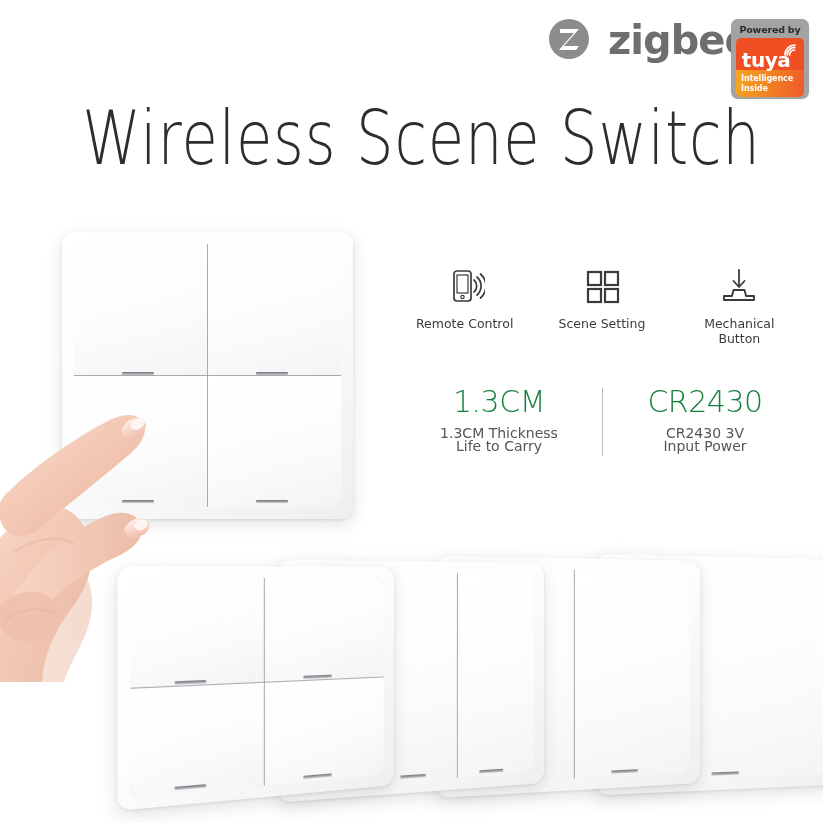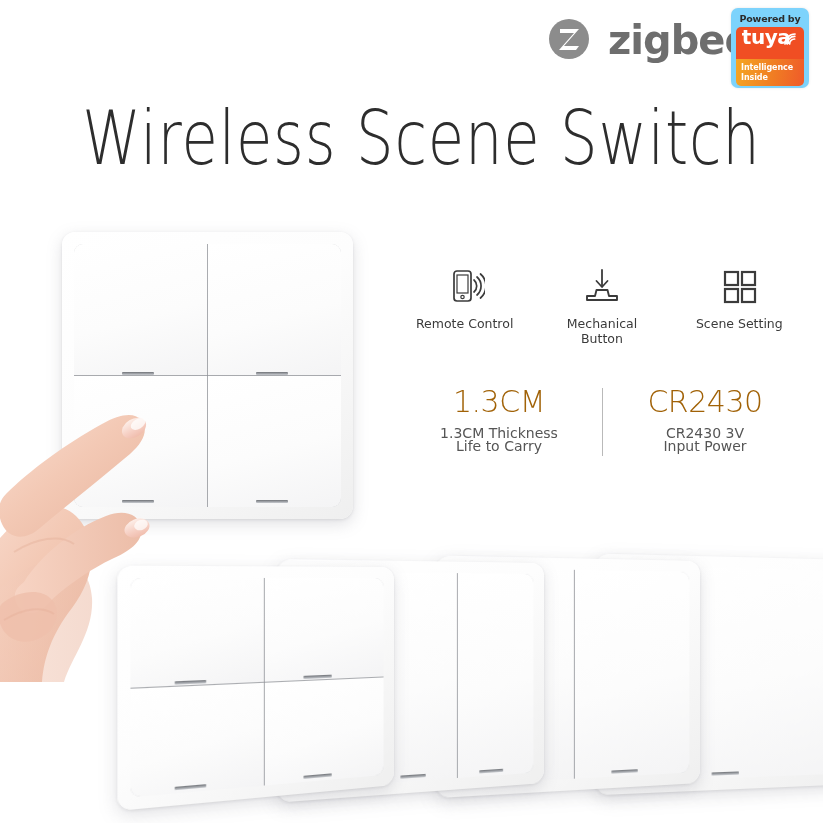--- a/index.html
+++ b/index.html
@@ -43,24 +43,24 @@
     letter-spacing: -1px;
     color: #6e6e6e;
     font-weight: 600;
     line-height: 1;
     font-family: "DejaVu Sans", sans-serif;
   }
 
   .tuya-badge {
     position: absolute;
     right: 6px;
-    top: 0px;
+    top: 11px;
     width: 78px;
     height: 80px;
-    background: #7dd3fc;
+    background: #a3a3a3;
     border-radius: 7px;
     box-shadow: 0 0 3px rgba(0,0,0,0.10);
     padding: 0;
     box-sizing: border-box;
     overflow: hidden;
   }
   .tuya-powered {
     text-align: center;
     font-size: 9.5px;
     font-weight: bold;
@@ -69,21 +69,21 @@
     letter-spacing: -0.2px;
     font-family: "DejaVu Sans", sans-serif;
   }
   .tuya-main {
     margin: 3px 5px 0 5px;
     height: 32px;
     background: #f04e23;
     border-radius: 5px 5px 0 0;
     position: relative;
     display: flex;
-    align-items: flex-start;
+    align-items: flex-end;
     justify-content: center;
   }
   .tuya-word {
     color: #ffffff;
     font-size: 20px;
     font-weight: bold;
     letter-spacing: -0.5px;
     font-family: "DejaVu Sans", sans-serif;
     line-height: 1;
     padding-right: 8px;
@@ -177,21 +177,21 @@
     left: 0;
     top: 2px;
     width: 1px;
     height: 68px;
     background: #b9b9b9;
   }
   .spec-value {
     font-family: "DejaVu Sans", sans-serif;
     font-size: 30px;
     font-weight: 300;
-    color: #a16207;
+    color: #15803d;
     line-height: 1.05;
     letter-spacing: -0.5px;
   }
   .spec-desc {
     margin-top: 9px;
     font-size: 14px;
     color: #555555;
     line-height: 13px;
     font-family: "DejaVu Sans", sans-serif;
   }
@@ -383,41 +383,41 @@
           <path d="M32 11 A12 12 0 0 1 32 29" stroke="#3b3b3b" stroke-width="1.7" fill="none" stroke-linecap="round"></path>
           <path d="M35.5 8 A16 16 0 0 1 35.5 32" stroke="#3b3b3b" stroke-width="1.7" fill="none" stroke-linecap="round"></path>
         </svg>
       </div>
       <div class="feature-label">Remote Control</div>
     </div>
 
     <div class="feature">
       <div class="feature-icon">
         <svg width="40" height="40" viewBox="0 0 40 40">
-          <line x1="20" y1="4" x2="20" y2="20" stroke="#3b3b3b" stroke-width="1.8" stroke-linecap="round"></line>
-          <path d="M14.5 15 L20 21 L25.5 15" fill="none" stroke="#3b3b3b" stroke-width="1.8" stroke-linecap="round" stroke-linejoin="round"></path>
-          <path d="M5 34 L5 30 L13 30 L14.5 24 L25.5 24 L27 30 L35 30 L35 34 Z" fill="none" stroke="#3b3b3b" stroke-width="1.9" stroke-linejoin="round"></path>
-        </svg>
-      </div>
-      <div class="feature-label">
-        <div>Mechanical</div>
-        <div>Button</div>
-      </div>
-    </div>
-
-    <div class="feature">
-      <div class="feature-icon">
-        <svg width="40" height="40" viewBox="0 0 40 40">
           <rect x="6" y="6" width="13" height="13" fill="none" stroke="#3b3b3b" stroke-width="2.2"></rect>
           <rect x="23" y="6" width="13" height="13" fill="none" stroke="#3b3b3b" stroke-width="2.2"></rect>
           <rect x="6" y="23" width="13" height="13" fill="none" stroke="#3b3b3b" stroke-width="2.2"></rect>
           <rect x="23" y="23" width="13" height="13" fill="none" stroke="#3b3b3b" stroke-width="2.2"></rect>
         </svg>
       </div>
       <div class="feature-label">Scene Setting</div>
+    </div>
+
+    <div class="feature">
+      <div class="feature-icon">
+        <svg width="40" height="40" viewBox="0 0 40 40">
+          <line x1="20" y1="4" x2="20" y2="20" stroke="#3b3b3b" stroke-width="1.8" stroke-linecap="round"></line>
+          <path d="M14.5 15 L20 21 L25.5 15" fill="none" stroke="#3b3b3b" stroke-width="1.8" stroke-linecap="round" stroke-linejoin="round"></path>
+          <path d="M5 34 L5 30 L13 30 L14.5 24 L25.5 24 L27 30 L35 30 L35 34 Z" fill="none" stroke="#3b3b3b" stroke-width="1.9" stroke-linejoin="round"></path>
+        </svg>
+      </div>
+      <div class="feature-label">
+        <div>Mechanical</div>
+        <div>Button</div>
+      </div>
     </div>
   </div>
 
   <div class="specs">
 
     <div class="spec">
       <div class="spec-value">1.3CM</div>
       <div class="spec-desc">
         <div>1.3CM Thickness</div>
         <div>Life to Carry</div>

